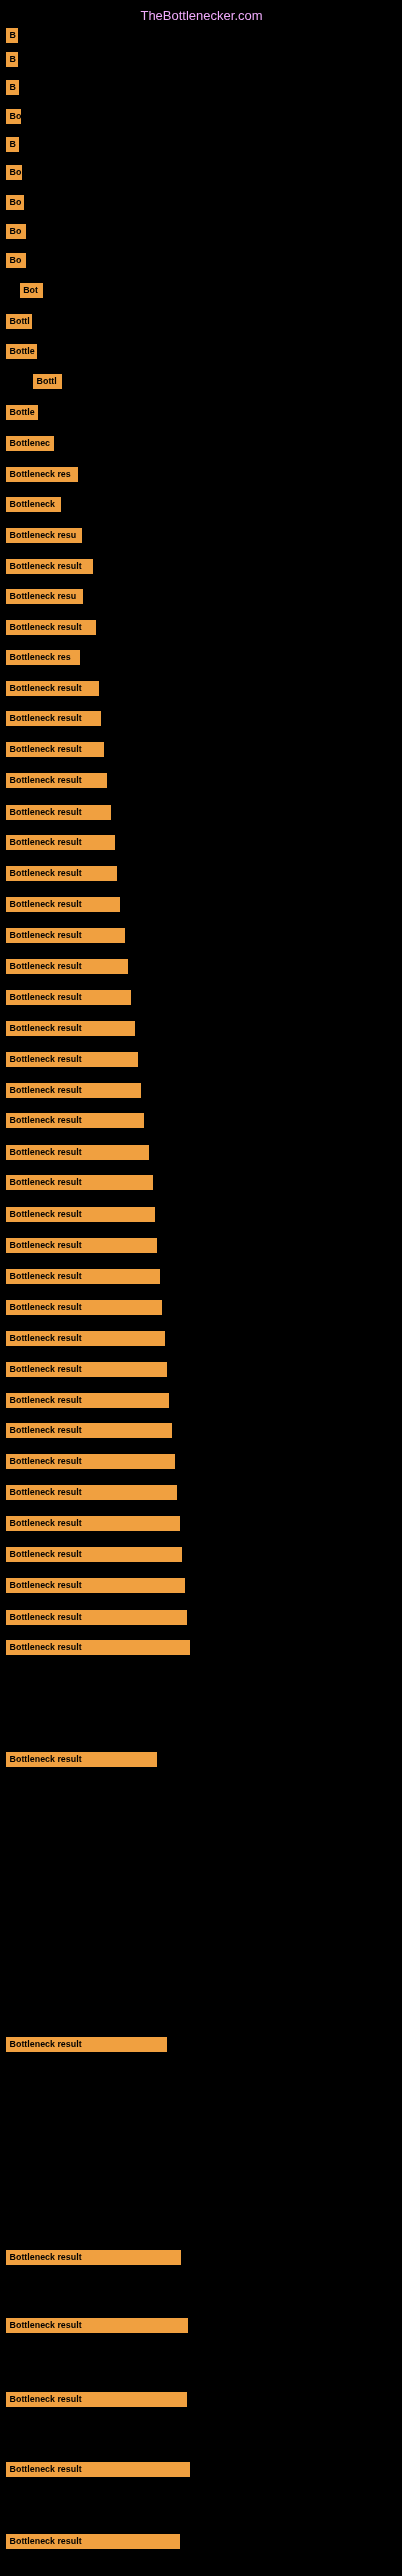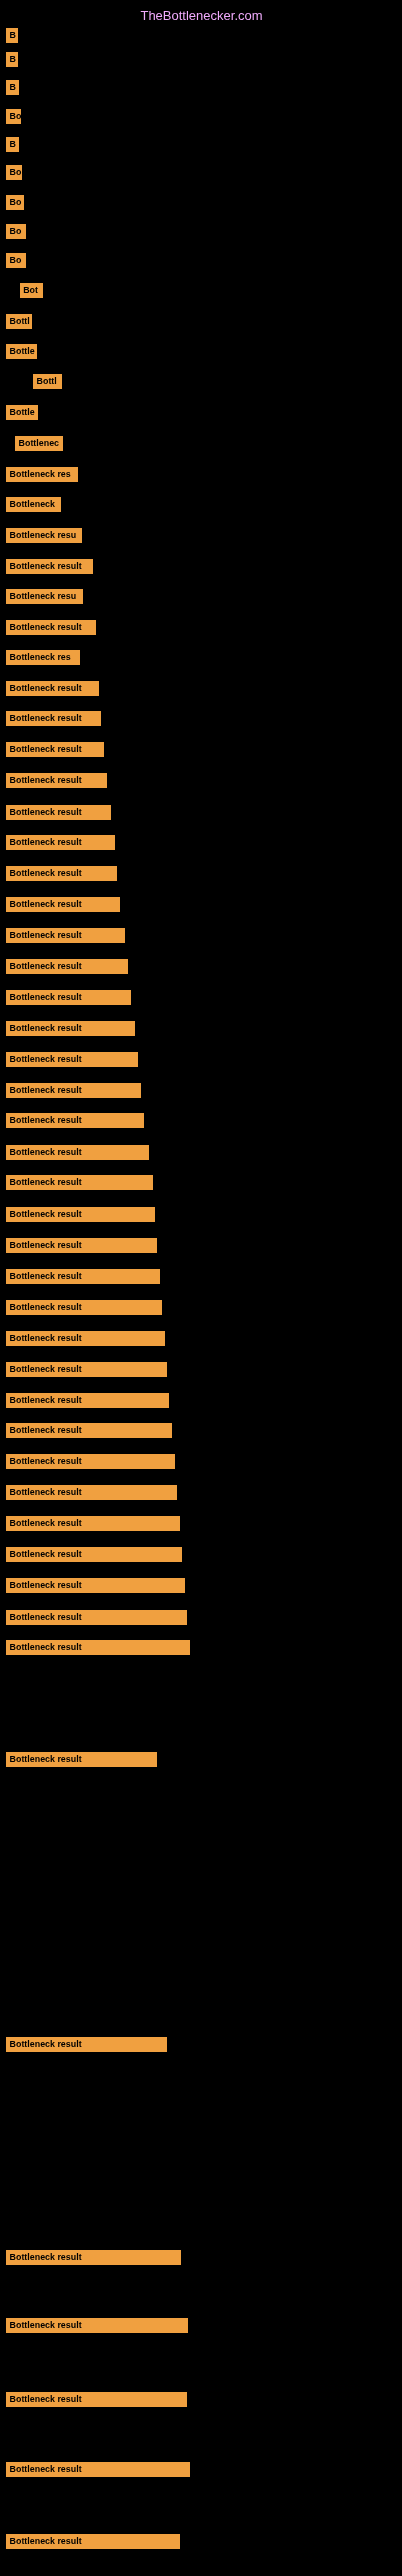--- a/index.html
+++ b/index.html
@@ -85,21 +85,21 @@
     <div style="position: absolute; top: 320px; left: 6.4px;">
       <div class="bar-label" style="width: 31px; min-width: 31px; max-width: 31px;">Bottle</div>
     </div>
     <div style="position: absolute; top: 350px; left: 6.4px; margin-left: 27px;">
       <div class="bar-label" style="width: 29px; min-width: 29px; max-width: 29px;">Bottl</div>
     </div>
     <div style="position: absolute; top: 381px; left: 6.4px;">
       <div class="bar-label" style="width: 32px; min-width: 32px; max-width: 32px;">Bottle</div>
     </div>
     <div style="position: absolute; top: 412px; left: 6.4px;">
-      <div class="bar-label" style="width: 48px; min-width: 48px; max-width: 48px; margin-left: 9px;">Bottlenec</div>
+      <div class="bar-label" style="width: 48px; min-width: 48px; max-width: 48px;">Bottlenec</div>
     </div>
     <div style="position: absolute; top: 443px; left: 6.4px;">
       <div class="bar-label" style="width: 72px; min-width: 72px; max-width: 72px;">Bottleneck res</div>
     </div>
     <div style="position: absolute; top: 473px; left: 6.4px;">
       <div class="bar-label" style="width: 55px; min-width: 55px; max-width: 55px;">Bottleneck</div>
     </div>
     <div style="position: absolute; top: 504px; left: 6.4px;">
       <div class="bar-label" style="width: 76px; min-width: 76px; max-width: 76px;">Bottleneck resu</div>
     </div>

